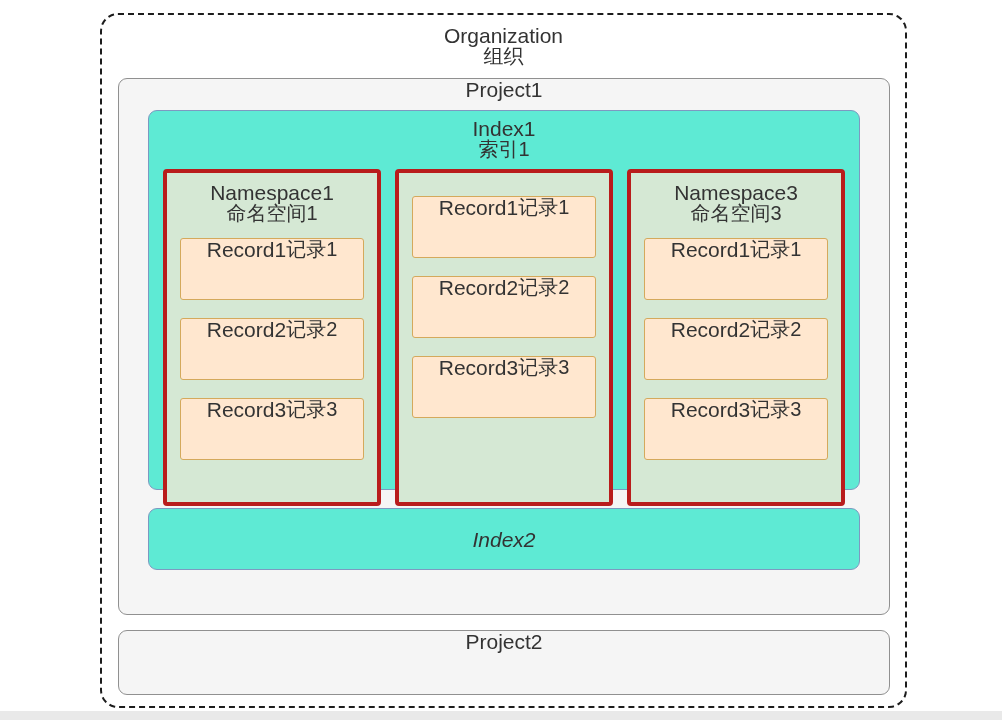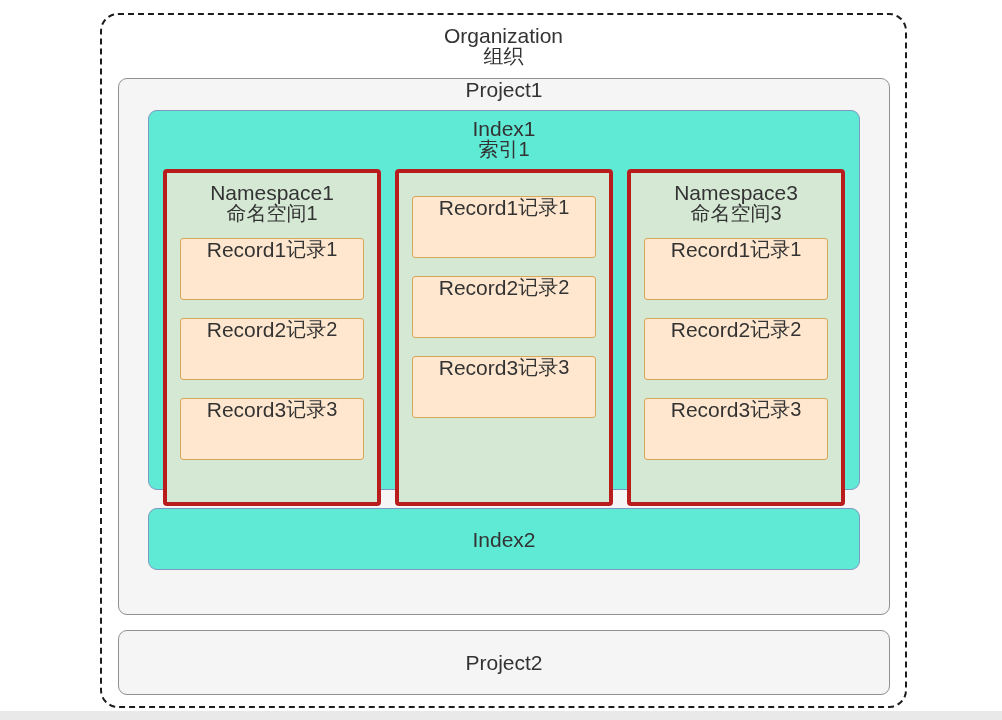--- a/index.html
+++ b/index.html
@@ -51,21 +51,21 @@
     box-sizing: border-box;
   }
   .project1 {
     margin: 11px 15px 0 16px;
     height: 537px;
   }
   .project2 {
     margin: 15px 15px 0 16px;
     height: 65px;
     display: flex;
-    flex-direction: column;
+    flex-direction: row;
     justify-content: center;
   }
 
   
   .index-box {
     background: #5eead4;
     border: 1px solid #7d99c1;
     border-radius: 9px;
     box-sizing: border-box;
   }
@@ -73,20 +73,21 @@
     margin: 10px 29px 0 29px;
     height: 380px;
     padding: 7px 14px 0 14px;
   }
   .index2 {
     margin: 18px 29px 0 29px;
     height: 62px;
     display: flex;
     flex-direction: column;
     justify-content: center;
+    font-style: italic;
   }
 
   
   .ns-row {
     display: flex;
     gap: 14px;
     margin-top: 9px;
   }
   .namespace-box {
     flex: 1;

